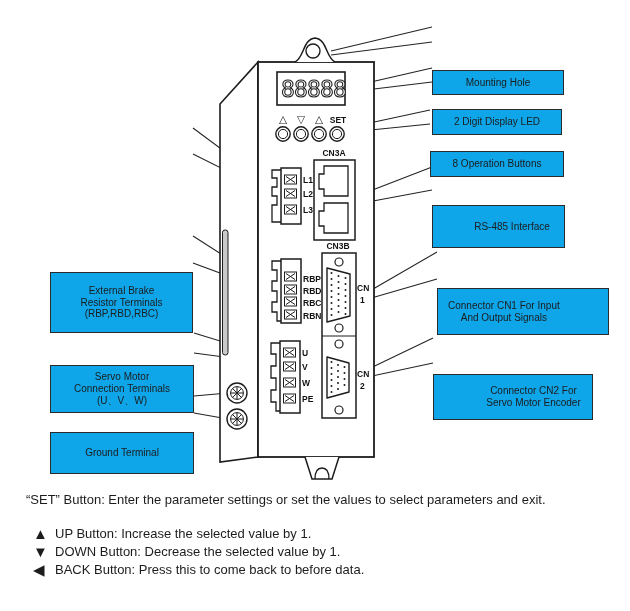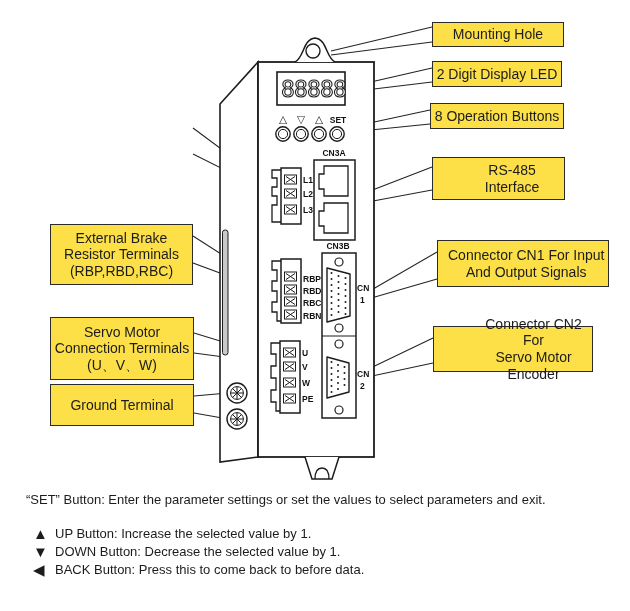--- a/index.html
+++ b/index.html
@@ -2,24 +2,25 @@
 <html><head>
 <meta charset="utf-8">
 <style>
   html,body{margin:0;padding:0;background:#fff;}
   .stage{
     position:relative;width:630px;height:611px;background:#fff;
     font-family:"Liberation Sans",sans-serif;color:#1c1c1c;overflow:hidden;
   }
   svg{position:absolute;left:0;top:0;}
   .callout{
-    position:absolute;border:1.6px solid #2b2b2b;background:#fde047;
+    position:absolute;border:1.6px solid #2b2b2b;background:#0ea5e9;
     display:flex;align-items:center;justify-content:center;text-align:center;
-    font-size:14px;line-height:1.18;white-space:pre-line;box-sizing:border-box;
+    font-size:10px;line-height:1.18;white-space:pre-line;box-sizing:border-box;
     z-index:3;
+    margin-top:48px;
   }
   .callout.left-align{justify-content:flex-start;text-align:left;padding-left:10px;}
   .legend{position:absolute;left:0;top:487px;width:630px;font-size:13px;}
   .legend .set-note{position:absolute;left:26px;top:5px;width:590px;}
   .legend .item{position:absolute;left:33px;display:flex;align-items:center;}
   .legend .item .tri{font-size:15px;width:22px;display:inline-block;line-height:1;}
   .legend .item .txt{display:inline-block;}
   .svg-lbl{font-family:"Liberation Sans",sans-serif;font-weight:bold;font-size:8.5px;fill:#111;}
   .svg-lbl-mid{text-anchor:middle;}
   .seg-digit{font-family:"DejaVu Sans Mono",monospace;font-size:23px;fill:#fff;stroke:#1c1c1c;stroke-width:1.1;}
@@ -224,21 +225,21 @@
       <path d="M232.5,388.5 L241.5,397.5 M241.5,388.5 L232.5,397.5 M237,386.6 L237,399.4 M230.6,393 L243.4,393" stroke-width="1"></path>
       <circle cx="237" cy="419" r="10" stroke-width="1.4"></circle>
       <circle cx="237" cy="419" r="6.4" stroke-width="1"></circle>
       <path d="M232.5,414.5 L241.5,423.5 M241.5,414.5 L232.5,423.5 M237,412.6 L237,425.4 M230.6,419 L243.4,419" stroke-width="1"></path>
     </g>
   </svg>
 
   <div class="callout" style="left:50px;top:224px;width:143px;height:61px;">External Brake
 Resistor  Terminals
 (RBP,RBD,RBC)</div>
-  <div class="callout" style="left:50px;top:317px;width:144px;height:63px;">Servo Motor
+  <div class="callout" style="left:50px;top:317px;width:144px;height:48px;">Servo Motor
 Connection Terminals
 (U、V、W)</div>
   <div class="callout" style="left:50px;top:384px;width:144px;height:42px;">Ground Terminal</div>
 
   <div class="callout" style="left:432px;top:22px;width:132px;height:25px;">Mounting Hole</div>
   <div class="callout" style="left:432px;top:61px;width:130px;height:26px;">2 Digit Display LED</div>
   <div class="callout" style="left:430px;top:103px;width:134px;height:26px;">8 Operation Buttons</div>
   <div class="callout" style="left:432px;top:157px;width:133px;height:43px;padding-left:27px;">RS-485 Interface</div>
   <div class="callout left-align" style="left:437px;top:240px;width:172px;height:47px;text-align:center;">Connector CN1 For Input
 And Output Signals</div>

